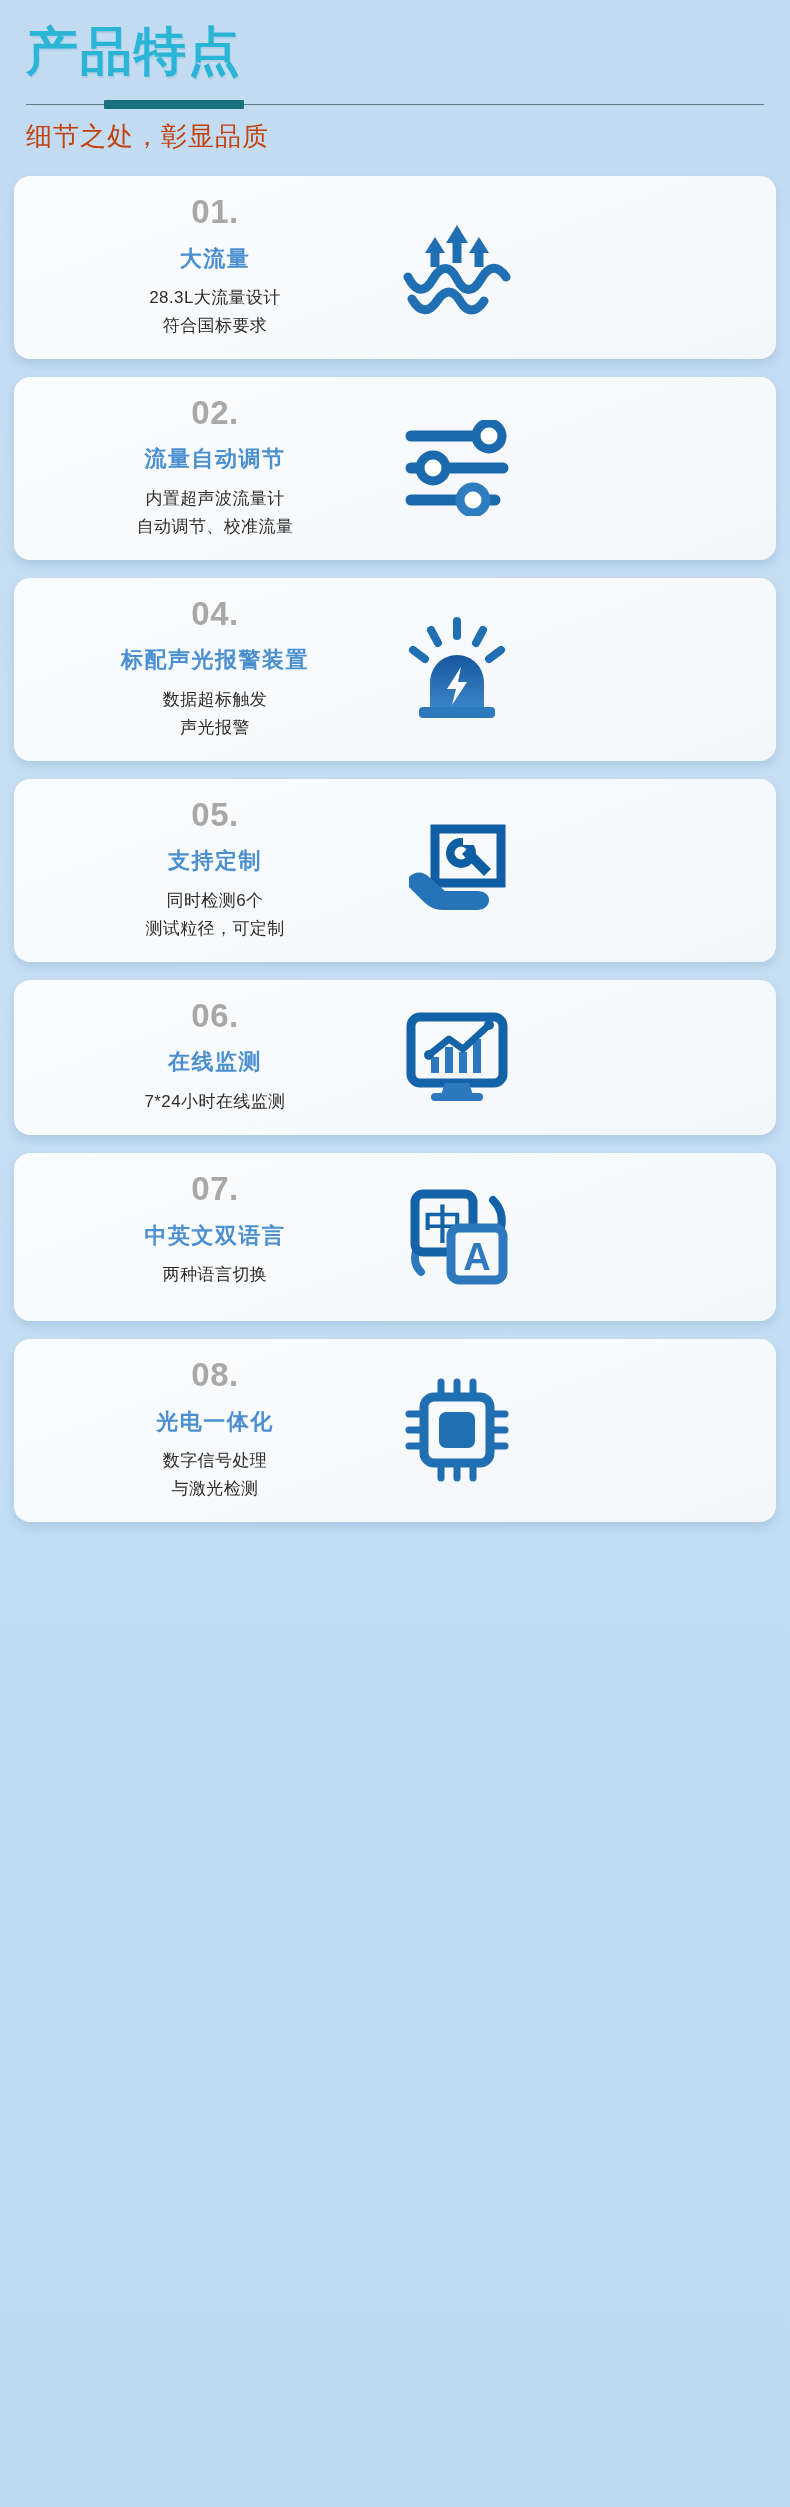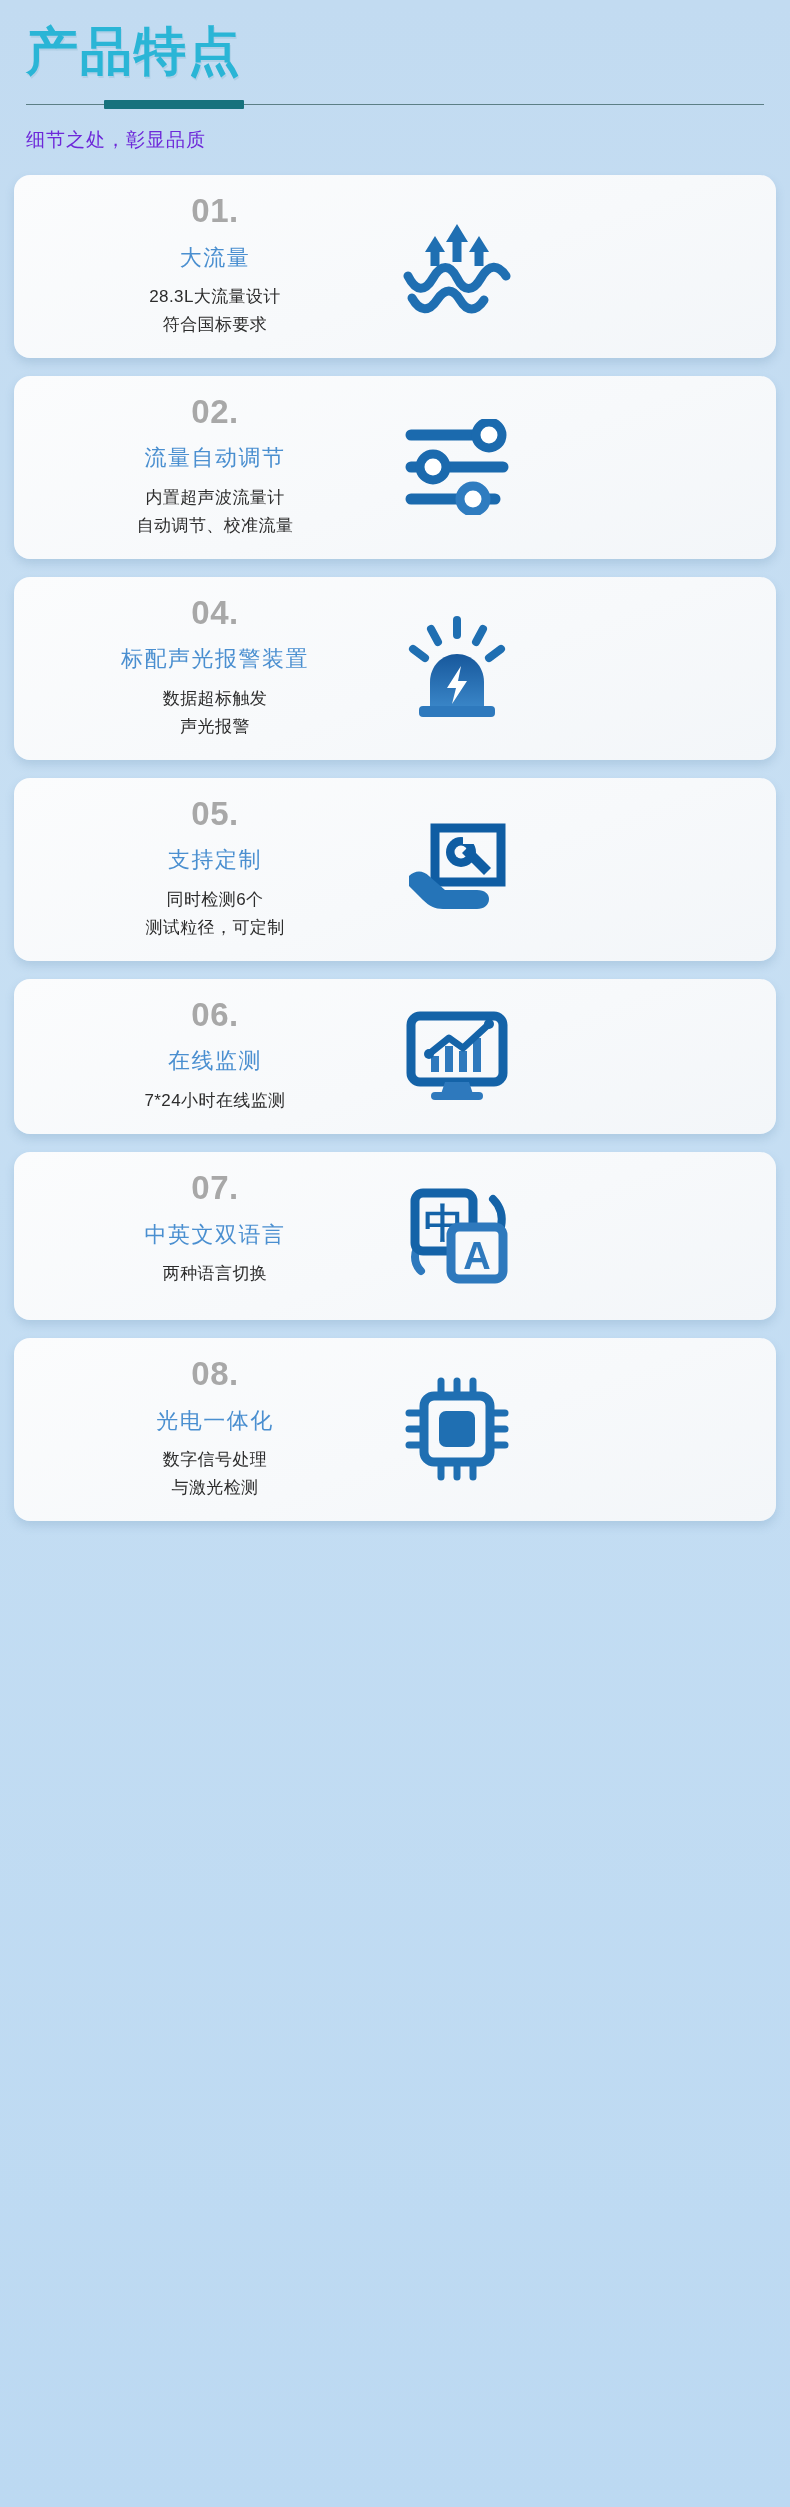--- a/index.html
+++ b/index.html
@@ -46,23 +46,23 @@
   .divider-accent {
     position: absolute;
     top: 2px;
     left: 78px;
     width: 140px;
     height: 9px;
     background: #17727d;
     border-radius: 1px;
   }
   .subtitle {
-    margin-top: 15px;
-    font-size: 19px;
-    color: #6d28d9;
+    margin-top: 7px;
+    font-size: 26px;
+    color: #c2410c;
     letter-spacing: 1px;
   }
 
   
   .cards {
     margin-top: 22px;
     padding: 0 14px 18px 14px;
     display: flex;
     flex-direction: column;
     gap: 18px;
@@ -91,21 +91,21 @@
   .card-num {
     font-size: 33px;
     font-weight: 700;
     color: #a8a8a8;
     line-height: 1.1;
     letter-spacing: 0.5px;
   }
   .card-title {
     margin-top: 14px;
     font-size: 22px;
-    font-weight: 400;
+    font-weight: 700;
     color: #4a8fd0;
     letter-spacing: 1.5px;
     line-height: 1.3;
   }
   .card-desc {
     margin-top: 11px;
     text-align: center;
   }
   .card-desc div {
     font-size: 17px;

